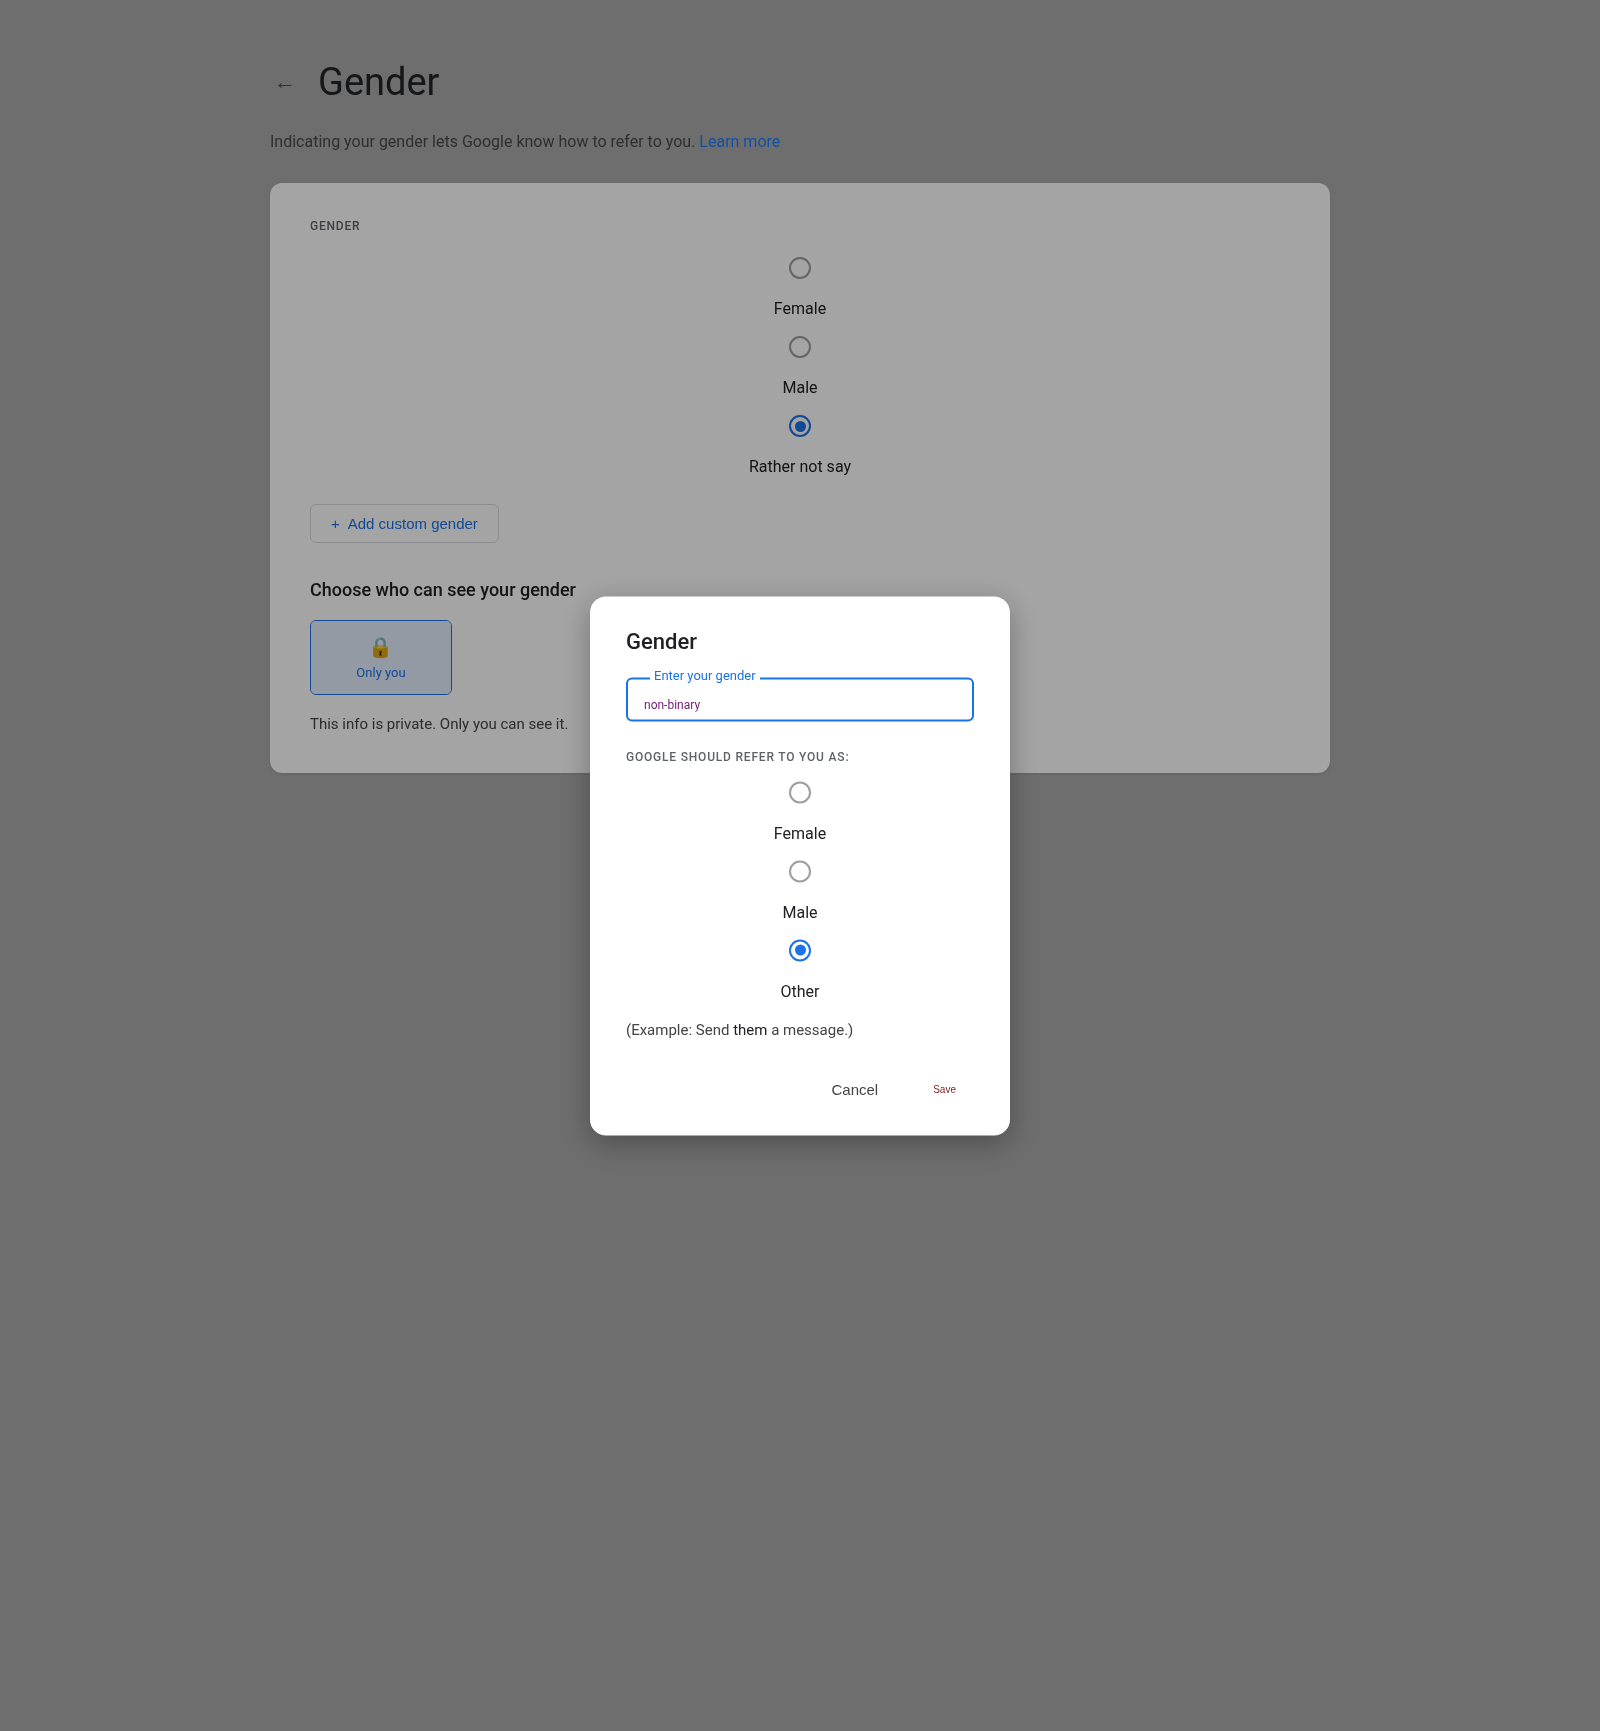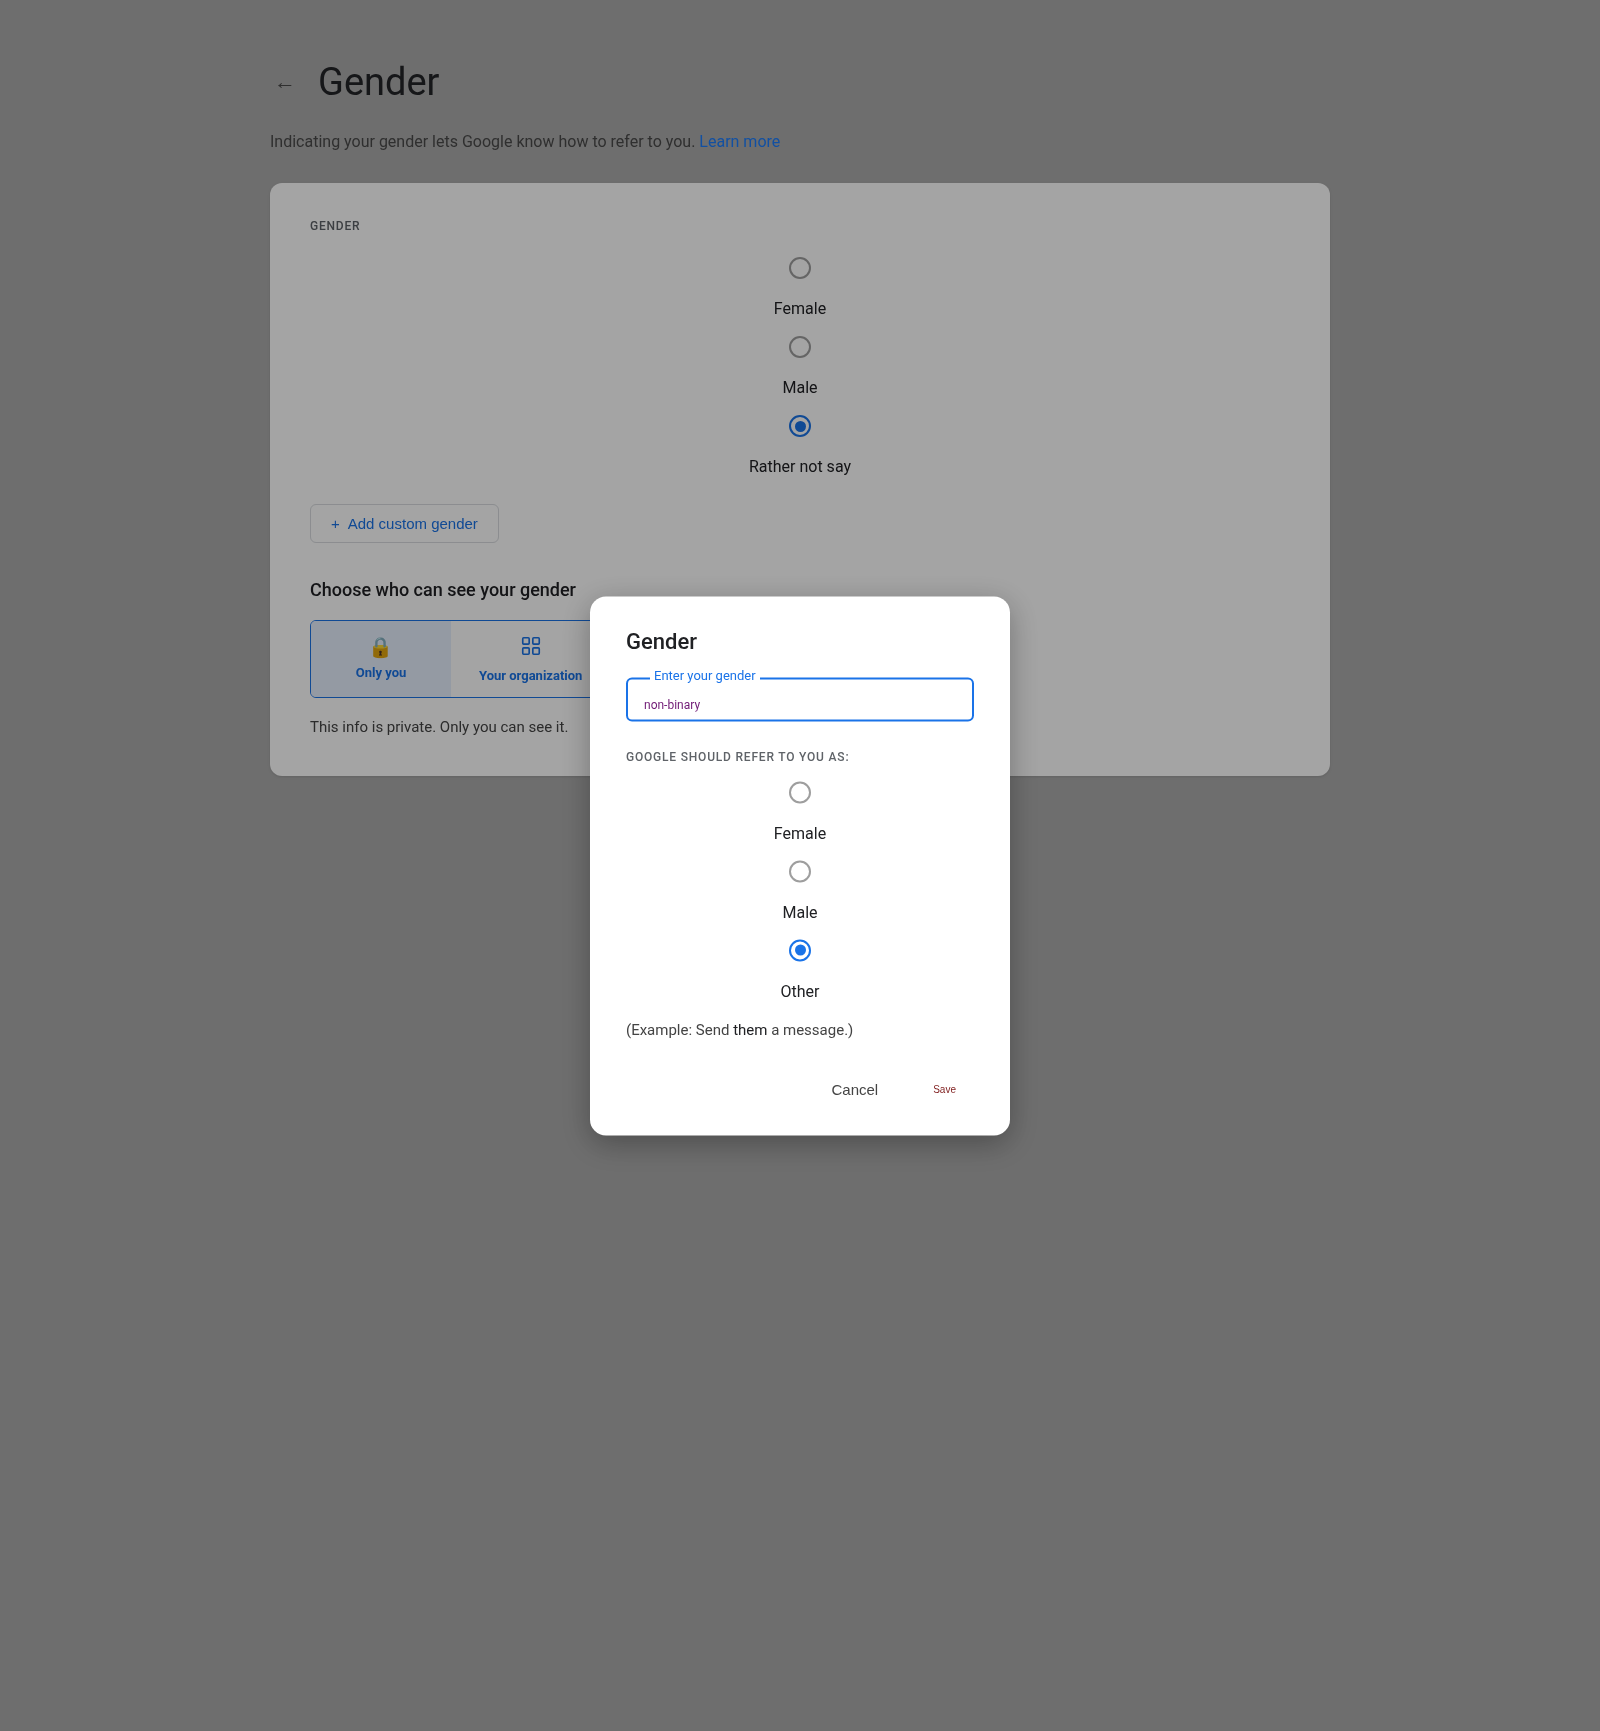--- a/index.html
+++ b/index.html
@@ -159,21 +159,20 @@
     }
     .vis-tab.inactive {
       background: #fff;
       color: #1a73e8;
     }
     .vis-tab-icon {
       font-size: 20px;
     }
     .vis-tab-label {
       font-size: 13px;
-      font-weight: bold;
     }
 
     .private-note {
       font-size: 15px;
       color: #444;
     }
 
     
     .overlay-backdrop {
       position: fixed;
@@ -321,31 +320,20 @@
       <span>Add custom gender</span>
     </button>
 
     <div class="choose-gender-title">Choose who can see your gender</div>
 
     <div class="visibility-tabs">
       <div class="vis-tab active">
         <span class="vis-tab-icon">🔒</span>
         <span class="vis-tab-label">Only you</span>
       </div>
-      <div class="vis-tab inactive">
-        <span class="vis-tab-icon">
-          <svg width="22" height="22" viewBox="0 0 24 24" fill="none">
-            <rect x="3" y="3" width="7" height="7" rx="1" stroke="#1a73e8" stroke-width="1.8"></rect>
-            <rect x="14" y="3" width="7" height="7" rx="1" stroke="#1a73e8" stroke-width="1.8"></rect>
-            <rect x="3" y="14" width="7" height="7" rx="1" stroke="#1a73e8" stroke-width="1.8"></rect>
-            <rect x="14" y="14" width="7" height="7" rx="1" stroke="#1a73e8" stroke-width="1.8"></rect>
-          </svg>
-        </span>
-        <span class="vis-tab-label">Your organization</span>
-      </div>
     </div>
 
     <p class="private-note">This info is private. Only you can see it.</p>
   </div>
 </div>
 
 <div class="overlay-backdrop"></div>
 
 <div class="dialog">
   <div class="dialog-title">Gender</div>

